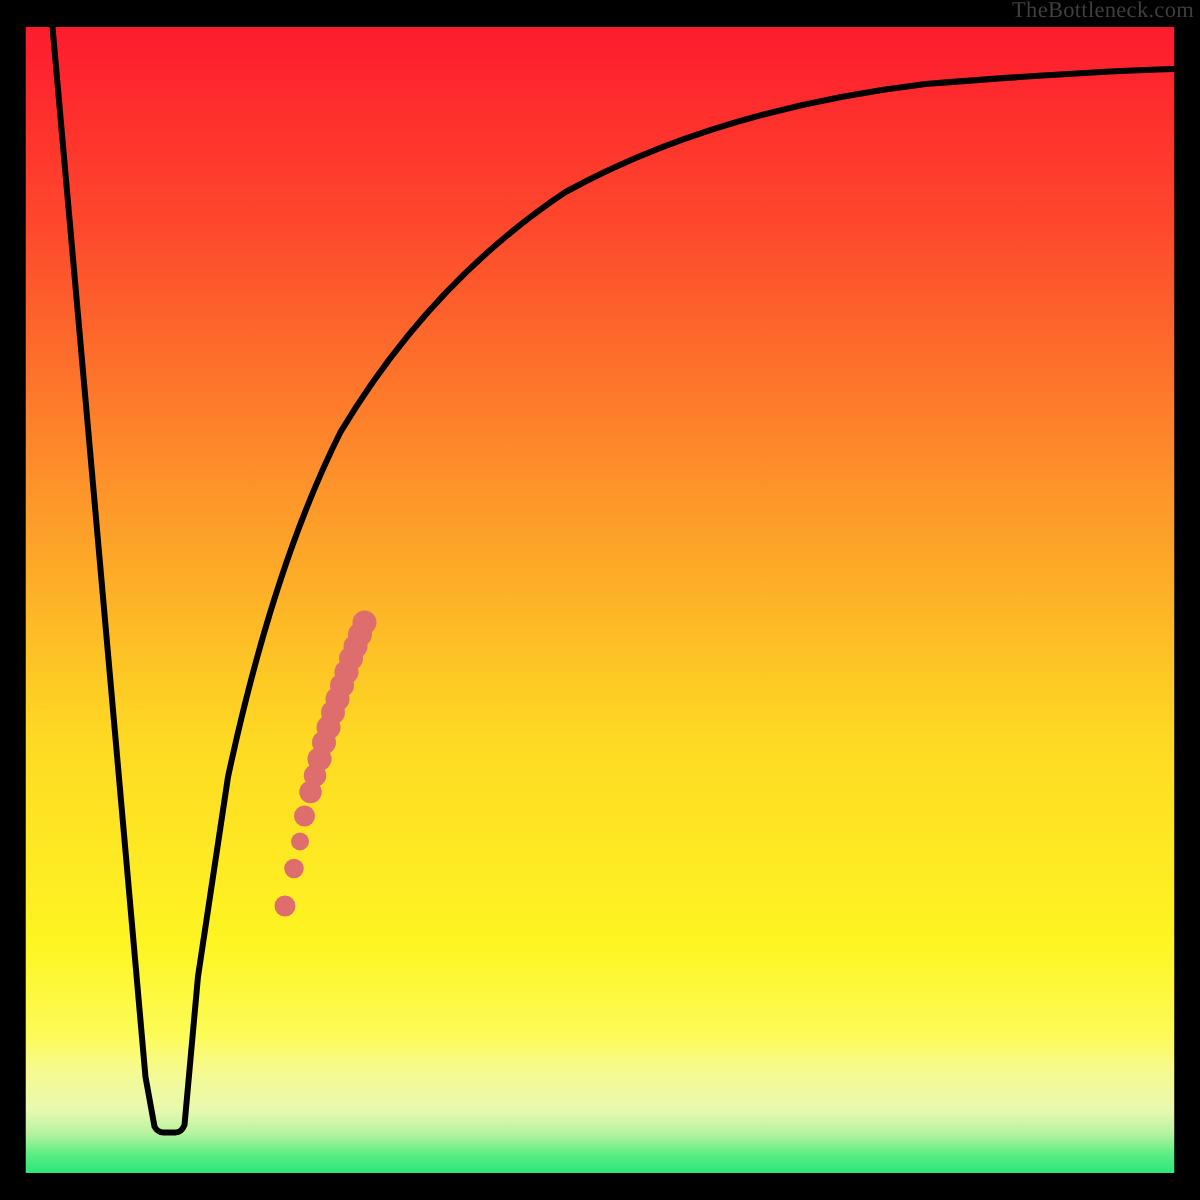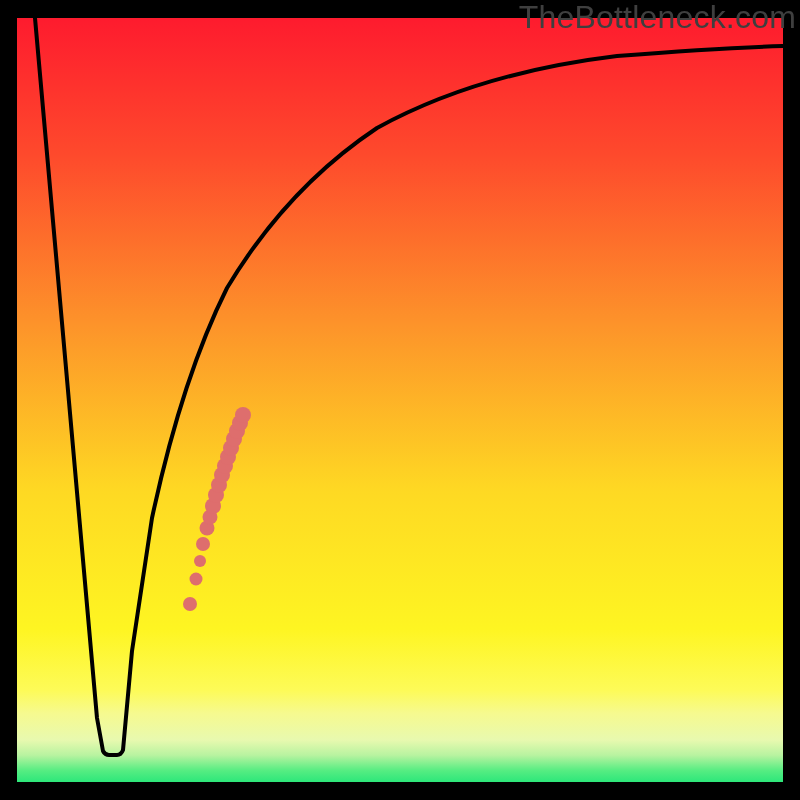--- a/index.html
+++ b/index.html
@@ -24,23 +24,24 @@
     left: 0;
     top: 0;
     width: 766px;
     height: 764px;
   }
   .watermark {
     position: absolute;
     top: -1px;
     right: 4px;
     color: #3f3f3f;
-    font-size: 32px;
+    font-size: 15px;
     font-weight: 400;
     letter-spacing: 0.2px;
+    font-family: Liberation Serif, serif;
   }
   svg.curve {
     position: absolute;
     left: 0;
     top: 0;
     width: 766px;
     height: 764px;
   }
 </style>
 </head>

